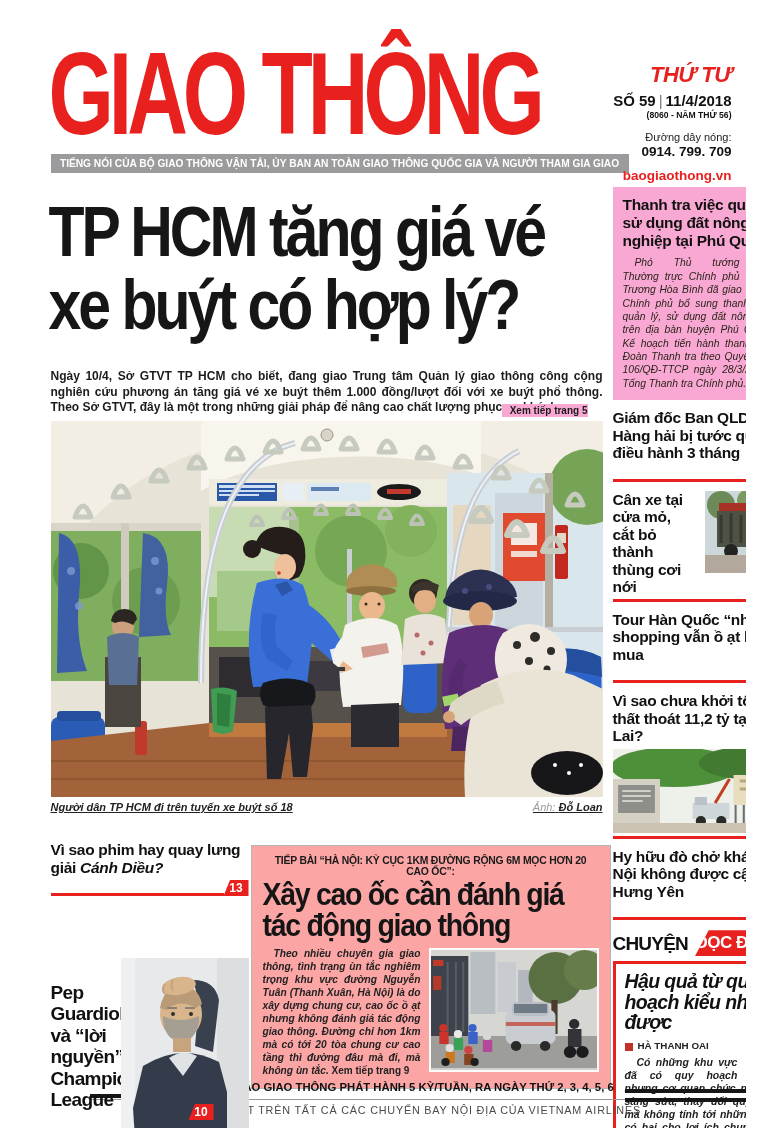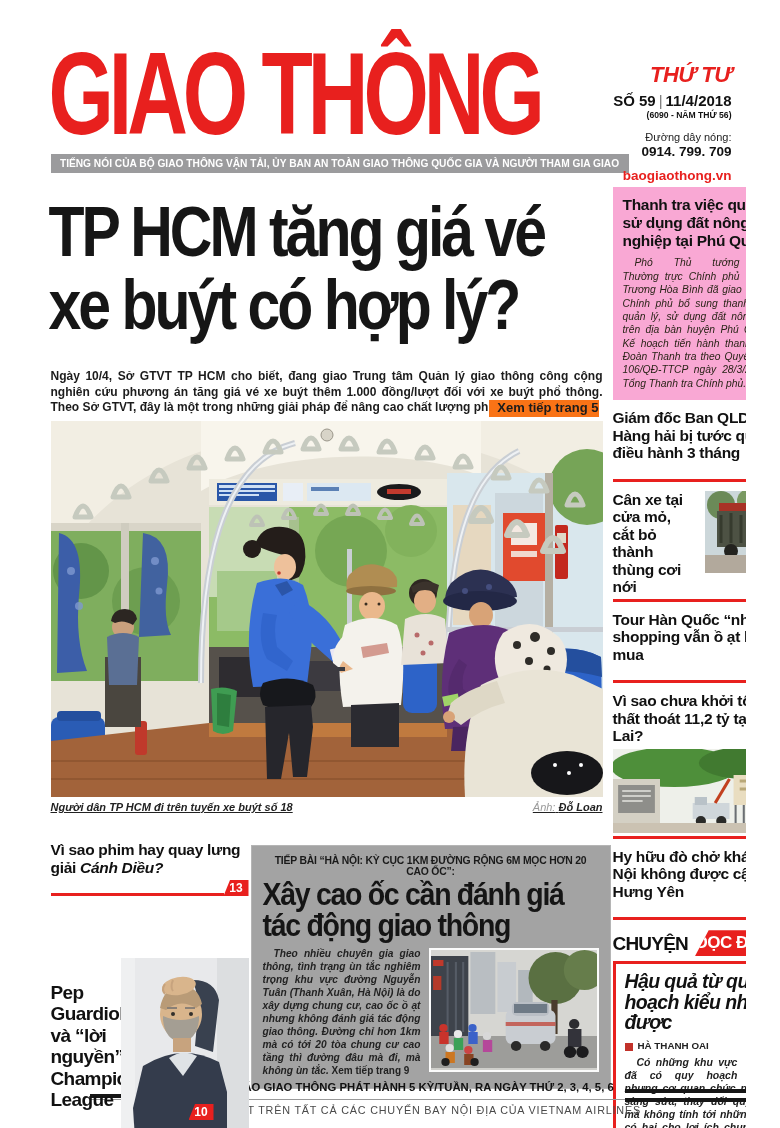--- a/index.html
+++ b/index.html
@@ -21,21 +21,21 @@
   .issue-note{font-size:8.6px;font-weight:bold;margin-top:1px;}
   .hotline-label{font-size:11px;margin-top:11px;color:#222;}
   .hotline-number{font-size:13.5px;font-weight:bold;margin-top:1px;}
   .website{color:var(--red);font-size:13.5px;font-weight:bold;margin-top:9px;}
 
   
   .headline{position:absolute;left:14px;top:184px;width:558px;font-size:59px;font-weight:bold;
         letter-spacing:-3px;line-height:1.03;color:#161616;transform:scaleY(1.2);transform-origin:left top;}
   .lede{position:absolute;left:16px;top:357px;width:552px;font-size:12px;font-weight:bold;
         line-height:1.3;text-align:justify;color:#1c1c1c;}
-  .lede .cont{position:absolute;right:4px;bottom:-1px;background:#f97316;padding-left:8px;font-size:13px;}
+  .lede .cont{position:absolute;right:15px;bottom:-1px;background:#f9a8d4;padding-left:8px;font-size:10px;}
   .main-photo{position:absolute;left:16px;top:409px;width:552px;height:376px;background:#dfe3dc;}
   .main-photo svg{display:block;}
   .caption{position:absolute;left:16px;top:789px;width:552px;display:flex;justify-content:space-between;
         font-size:11px;font-weight:bold;font-style:italic;color:#222;text-decoration:underline;}
   .credit .lbl{color:#9a9a9a;font-weight:normal;}
 
   
   .sidebar{position:absolute;left:578px;top:175px;width:188px;}
   .hbox{background:#f9a8d4;padding:9px 10px 10px;}
   .hbox .t{font-size:15.5px;font-weight:bold;line-height:1.15;letter-spacing:-0.3px;}
@@ -67,21 +67,21 @@
   
   .bottom-left{position:absolute;left:16px;top:829px;width:198px;z-index:5;}
   .film .it{font-style:italic;}
   .pep{position:relative;height:280px;}
   .pep-words{position:absolute;left:0;top:86px;width:92px;font-size:19px;font-weight:bold;
         line-height:1.13;letter-spacing:-0.6px;}
   .pep-photo{position:absolute;left:70px;top:62px;width:128px;height:212px;line-height:0;}
   .pep-badge{position:absolute;left:138px;top:208px;}
 
   
-  .feature{position:absolute;left:216px;top:833px;width:360px;background:#a3a3a3;border:1px solid #b5b5b5;
+  .feature{position:absolute;left:216px;top:833px;width:360px;background:#fca5a5;border:1px solid #b5b5b5;
         padding:9px 11px 10px;box-sizing:border-box;}
   .f-kicker{font-size:10.4px;font-weight:bold;text-align:center;letter-spacing:-0.2px;color:#1a1a1a;}
   .f-title{margin-top:2px;font-size:28.5px;font-weight:bold;line-height:1.0;letter-spacing:-1.3px;
         color:#151515;transform:scaleY(1.08);transform-origin:left top;}
   .f-cols{display:flex;gap:8px;margin-top:12px;}
   .f-body{width:158px;font-size:10.2px;font-style:italic;font-weight:bold;line-height:1.27;
         text-align:justify;text-indent:11px;color:#222;}
   .f-body .cont{font-style:normal;white-space:nowrap;font-size:10px;}
   .f-photo{flex:1;height:120px;border:2px solid #fbfbfb;background:#cfcfcb;align-self:flex-start;line-height:0;}
 
@@ -97,21 +97,21 @@
 
 <div class="page">
 
   <div class="logo">GIAO THÔNG</div>
   <div class="tagline">TIẾNG NÓI CỦA BỘ GIAO THÔNG VẬN TẢI, ỦY BAN AN TOÀN GIAO THÔNG QUỐC GIA VÀ NGƯỜI THAM GIA GIAO THÔNG</div>
   <div class="mast-right">
     <div class="weekday">THỨ TƯ</div>
     <div class="issue-line">
       <span class="b">SỐ 59</span><span class="sep">|</span><span class="b">11/4/2018</span>
     </div>
-    <div class="issue-note">(6090 - NĂM THỨ 56)</div>
+    <div class="issue-note">(8060 - NĂM THỨ 56)</div>
     <div class="hotline-label">Đường dây nóng:</div>
     <div class="hotline-number">0914. 799. 709</div>
     <div class="website">baogiaothong.vn</div>
   </div>
 
   <div class="headline">
     <div>TP HCM tăng giá vé</div>
     <div>xe buýt có hợp lý?</div>
   </div>
   <div class="lede">

